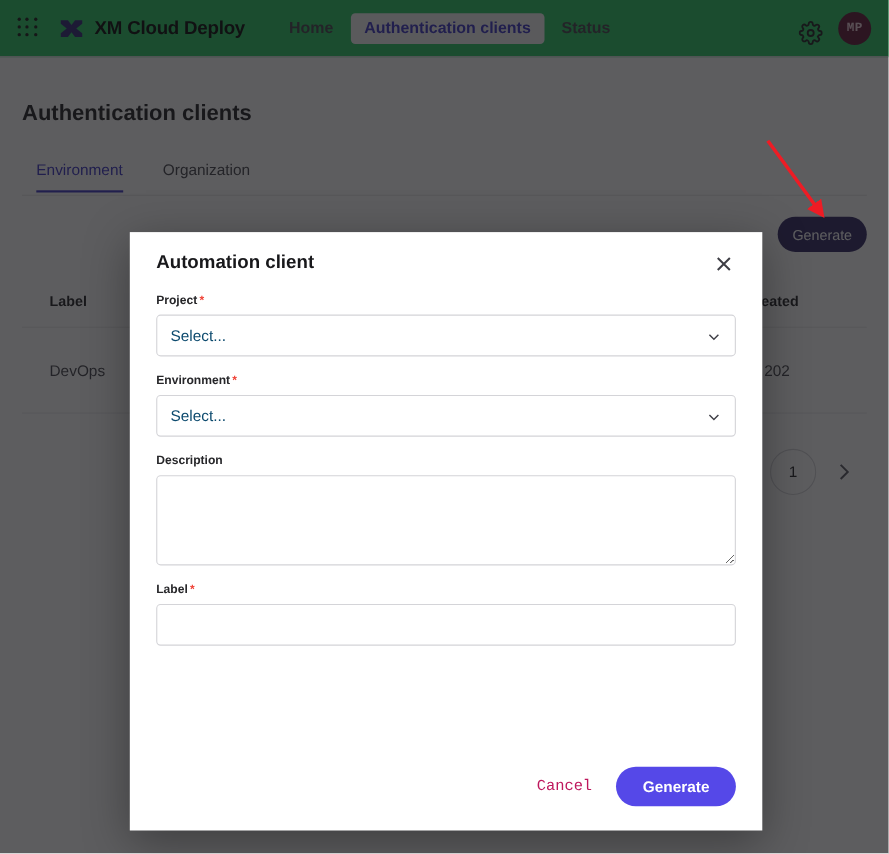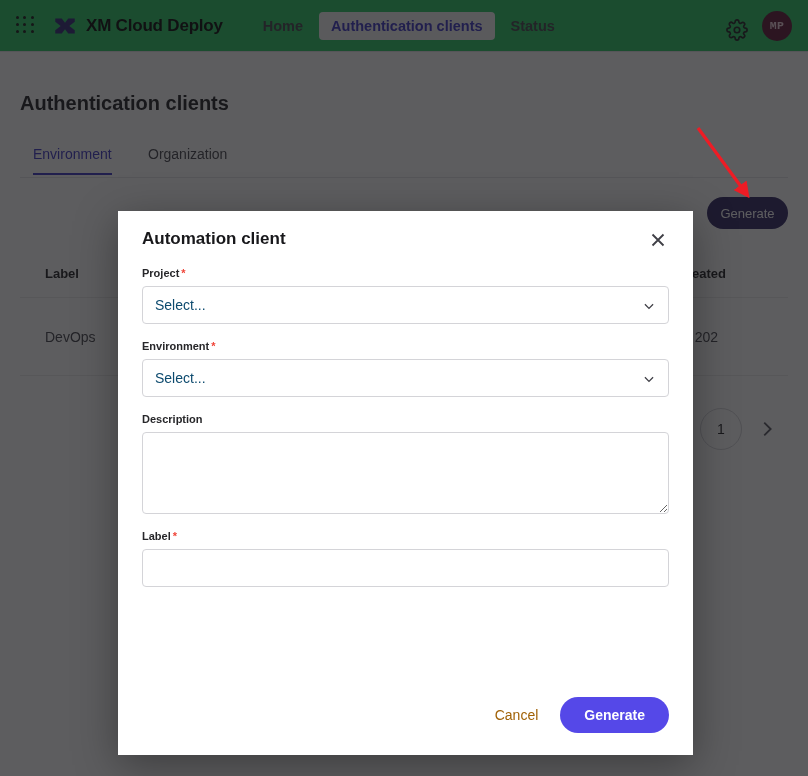--- a/index.html
+++ b/index.html
@@ -92,21 +92,21 @@
   .chev { position:absolute; right:12px; top:12px; width:14px; height:14px; color:#3f3f46; }
 
   .text-input { width:527px; height:38px; border:1px solid #d4d4d8; border-radius:4px;
     padding:0 12px; font-size:14px; font-family:inherit; color:#18181b; outline:none; background:#fff; }
   .textarea { width:527px; height:82px; border:1px solid #d4d4d8; border-radius:4px;
     padding:8px 12px; font-size:14px; font-family:inherit; color:#18181b; outline:none;
     resize:both; background:#fff; display:block; }
 
   .dlg-foot { position:absolute; left:24px; right:24px; bottom:22px;
     display:flex; align-items:center; justify-content:flex-end; gap:16px; }
-  .btn-cancel { background:none; border:none; font-size:14px; color:#a16207; font-family:Liberation Sans, sans-serif; cursor:pointer; padding:8px 6px; }
+  .btn-cancel { background:none; border:none; font-size:14px; color:#be185d; font-family:Liberation Mono, monospace; cursor:pointer; padding:8px 6px; }
   .btn-generate { background:#5548e8; color:#fff; border:none; border-radius:18px;
     height:36px; padding:0 24px; font-size:14px; font-weight:600; font-family:inherit; cursor:pointer; }
 
   .arrow { position:absolute; left:0; top:0; width:808px; height:776px; pointer-events:none; }
 </style>
 </head>
 <body>
 
 <div id="page">
 

